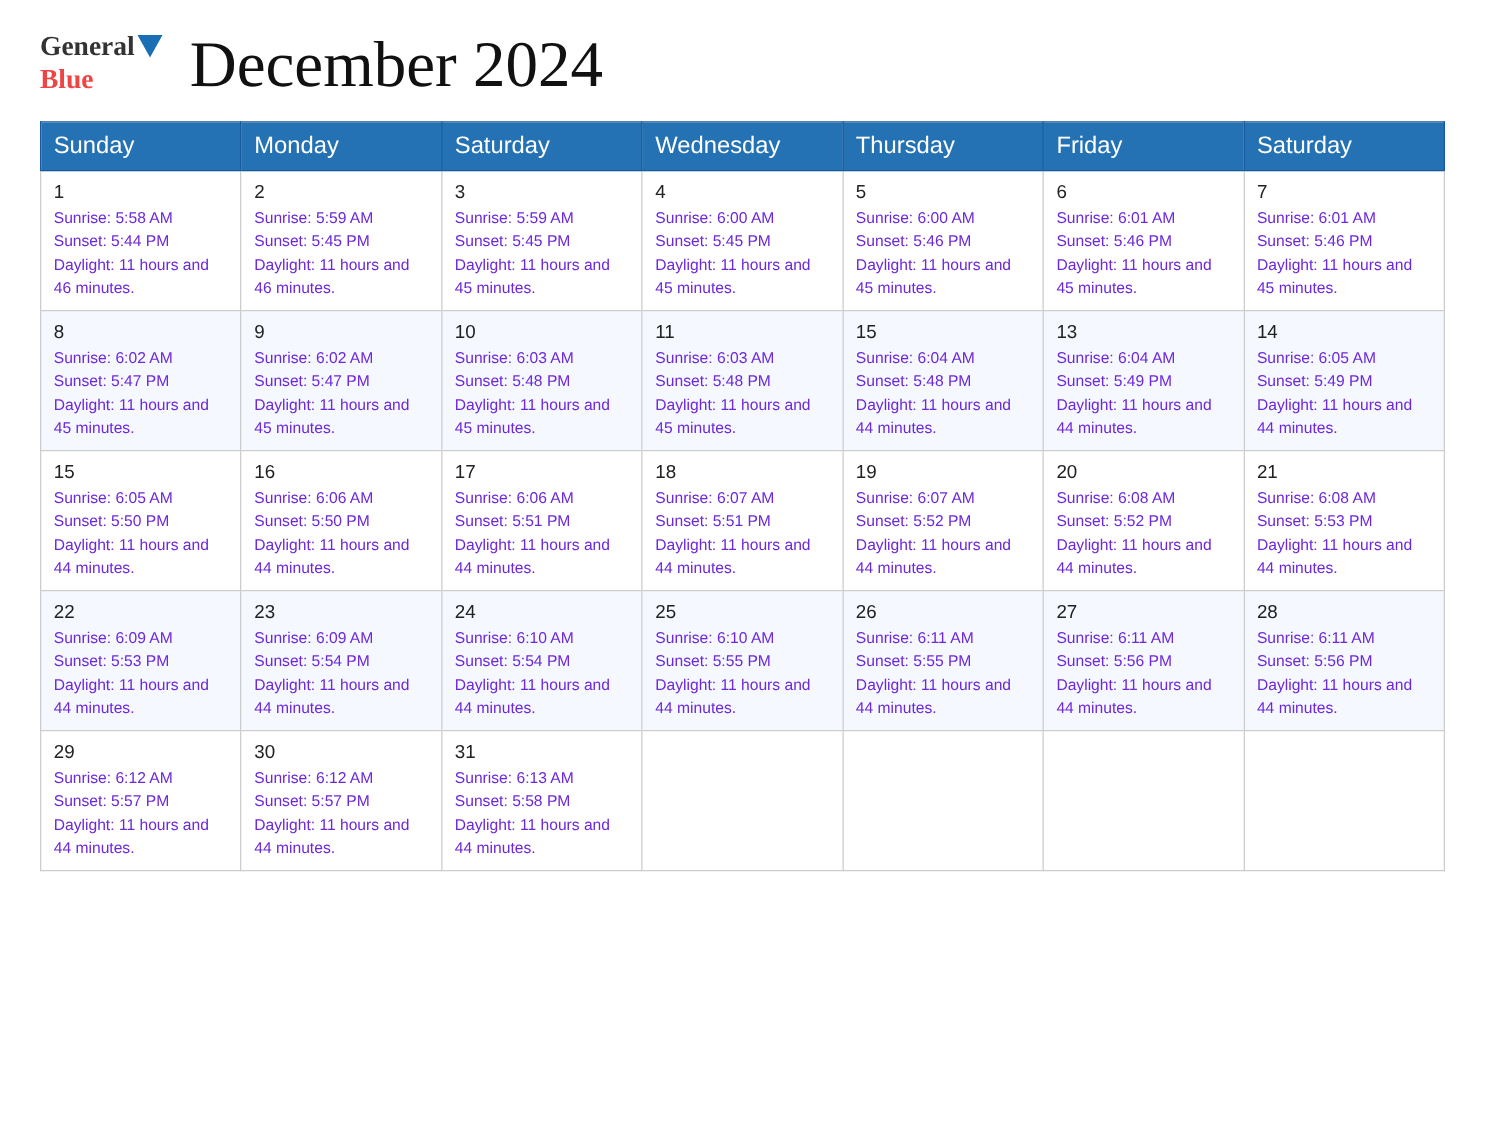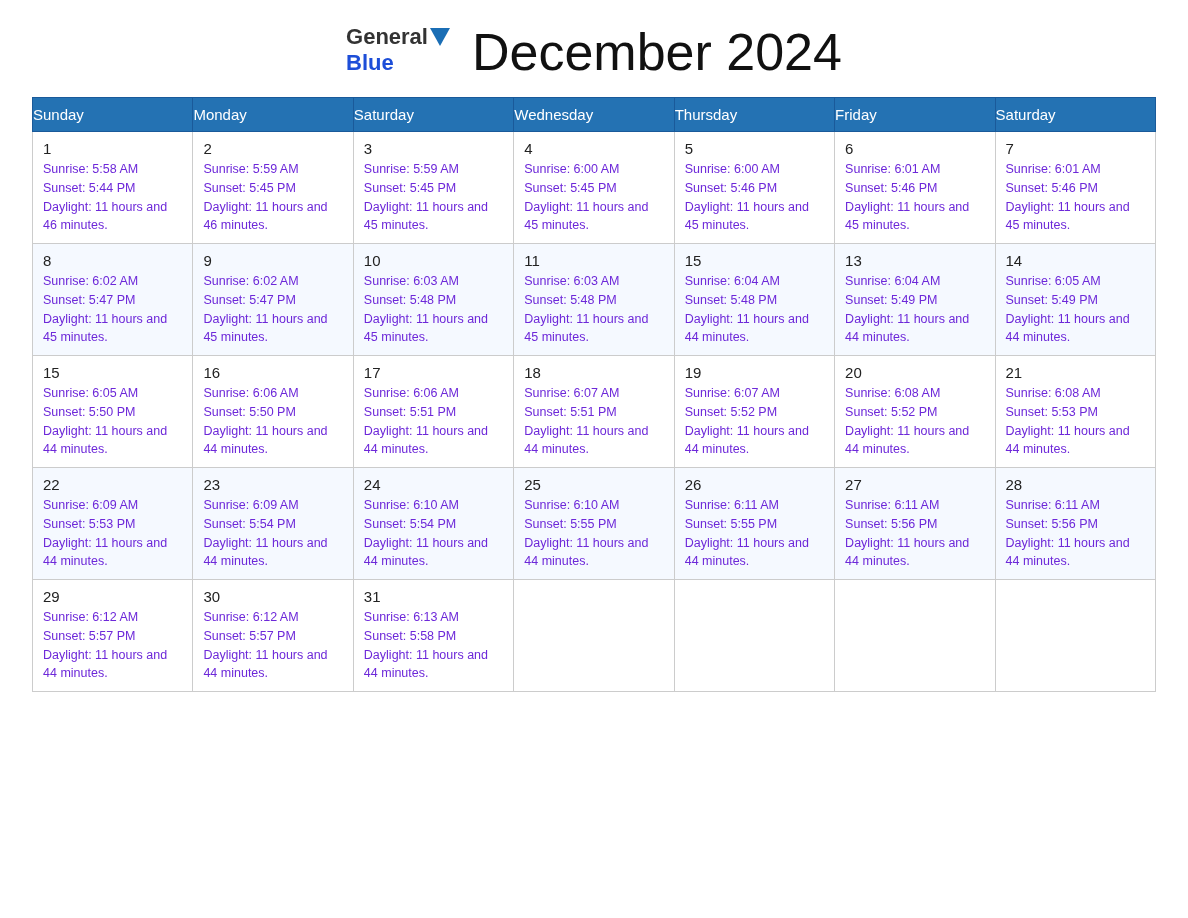--- a/index.html
+++ b/index.html
@@ -5,23 +5,24 @@
     * { box-sizing: border-box; margin: 0; padding: 0; }
     body {
       font-family: Arial, sans-serif;
       background: #fff;
       padding: 24px 32px;
       width: 1188px;
       min-height: 918px;
     }
     .header {
       display: flex;
-      justify-content: center;
+      justify-content: flex-start;
       align-items: flex-start;
       margin-bottom: 16px;
+      font-family: Liberation Serif, serif;
     }
     .logo {
       display: flex;
       flex-direction: column;
       align-items: flex-start;
     }
     .logo-top {
       display: flex;
       align-items: center;
       font-size: 22px;
@@ -31,21 +32,21 @@
     .logo-general { color: #333; }
     .logo-triangle {
       width: 0; height: 0;
       border-left: 10px solid transparent;
       border-right: 10px solid transparent;
       border-top: 18px solid #1a6eb5;
       margin: 0 2px;
       display: inline-block;
     }
     .logo-blue {
-      color: #1d4ed8;
+      color: #ef4444;
       font-size: 22px;
       font-weight: bold;
     }
     .title-block {
       text-align: right;
     }
     .month-title {
       font-size: 52px;
       font-weight: normal;
       color: #111;
@@ -58,23 +59,23 @@
       margin-top: 4px;
     }
     table {
       width: 100%;
       border-collapse: collapse;
       table-layout: fixed;
     }
     thead tr th {
       background-color: #2472b3;
       color: #fff;
-      font-size: 15px;
+      font-size: 19px;
       font-weight: normal;
-      padding: 8px 0;
+      padding: 8px 10px;
       text-align: left;
       border: 1px solid #1a5a9a;
     }
     tbody tr td {
       vertical-align: top;
       padding: 8px 10px;
       font-size: 13px;
       color: #222;
       border: 1px solid #ccc;
       height: 110px;

